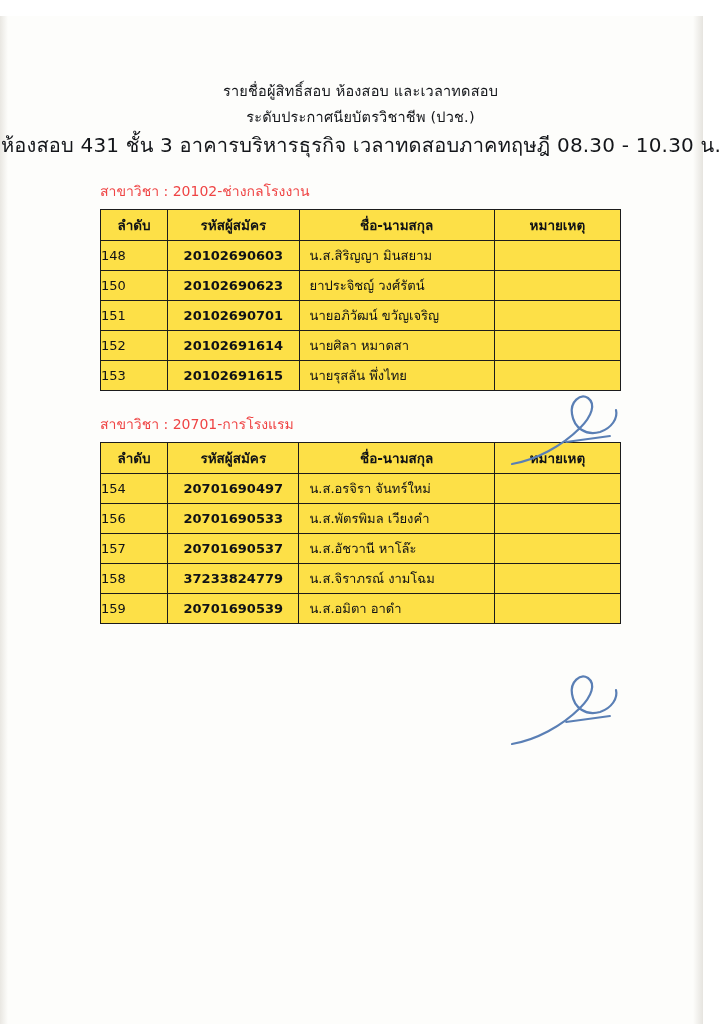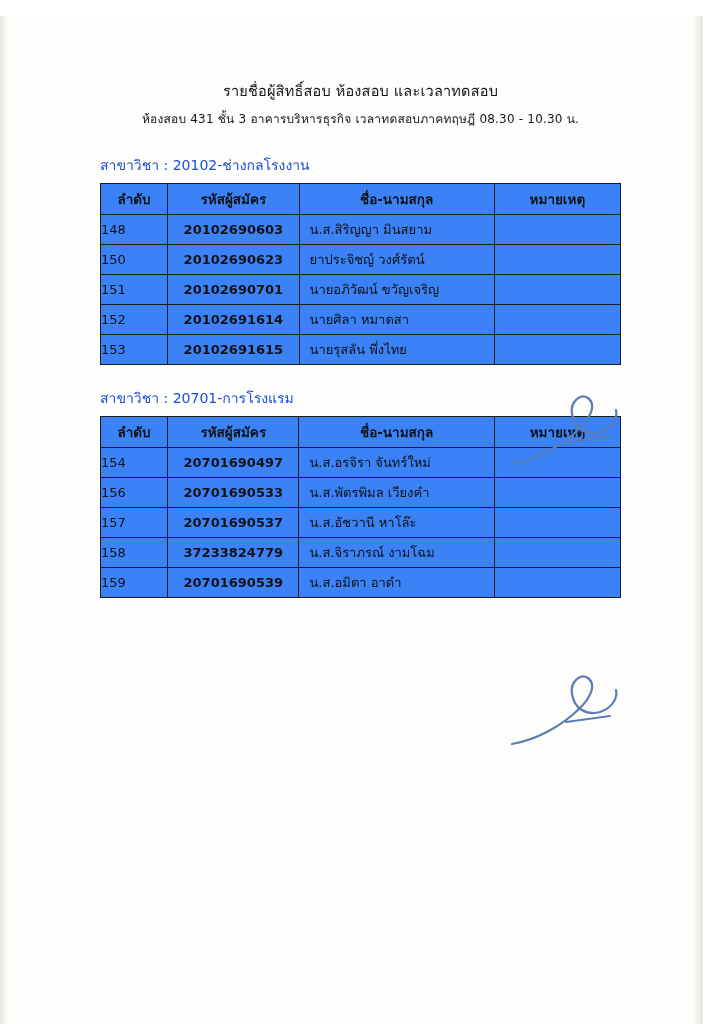--- a/index.html
+++ b/index.html
@@ -52,40 +52,41 @@
     text-align: center;
     margin-top: 62px;
   }
   .header .line {
     font-size: 14.5px;
     line-height: 26px;
     color: #14161a;
     letter-spacing: 0.2px;
   }
   .header .line3 {
-    font-size: 12px;
+    font-size: 20px;
     line-height: 26px;
     margin-top: 2px;
+    text-align: right;
   }
 
   .section {
     margin-top: 22px;
   }
   .section-title {
     font-size: 14px;
     margin-left: 100px;
     margin-bottom: 7px;
-    color: #1d4ed8;
+    color: #ef4444;
   }
 
   table.roster {
     border-collapse: collapse;
     margin-left: 100px;
     width: 521px;
-    background: #3b82f6;
+    background: #fde047;
   }
   table.roster th, table.roster td {
     border: 1px solid #1c1c1c;
     font-size: 13px;
     color: #101216;
     padding: 0;
     height: 29px;
     vertical-align: middle;
   }
   table.roster th {
@@ -111,20 +112,21 @@
 
 <div class="page">
   <div class="scan-edge-left"></div>
   <div class="scan-edge-right"></div>
   <div class="scan-edge-bottom"></div>
 
   <div class="content">
 
     <div class="header">
       <div class="line">รายชื่อผู้สิทธิ์สอบ  ห้องสอบ  และเวลาทดสอบ</div>
+      <div class="line">ระดับประกาศนียบัตรวิชาชีพ (ปวช.)</div>
       <div class="line line3">ห้องสอบ  431  ชั้น  3  อาคารบริหารธุรกิจ  เวลาทดสอบภาคทฤษฎี  08.30 - 10.30  น.</div>
     </div>
 
     <div class="section">
       <div class="section-title">สาขาวิชา : 20102-ช่างกลโรงงาน</div>
       <table class="roster">
         <thead>
           <tr>
             <th class="col-no">ลำดับ</th>
             <th class="col-code">รหัสผู้สมัคร</th>

